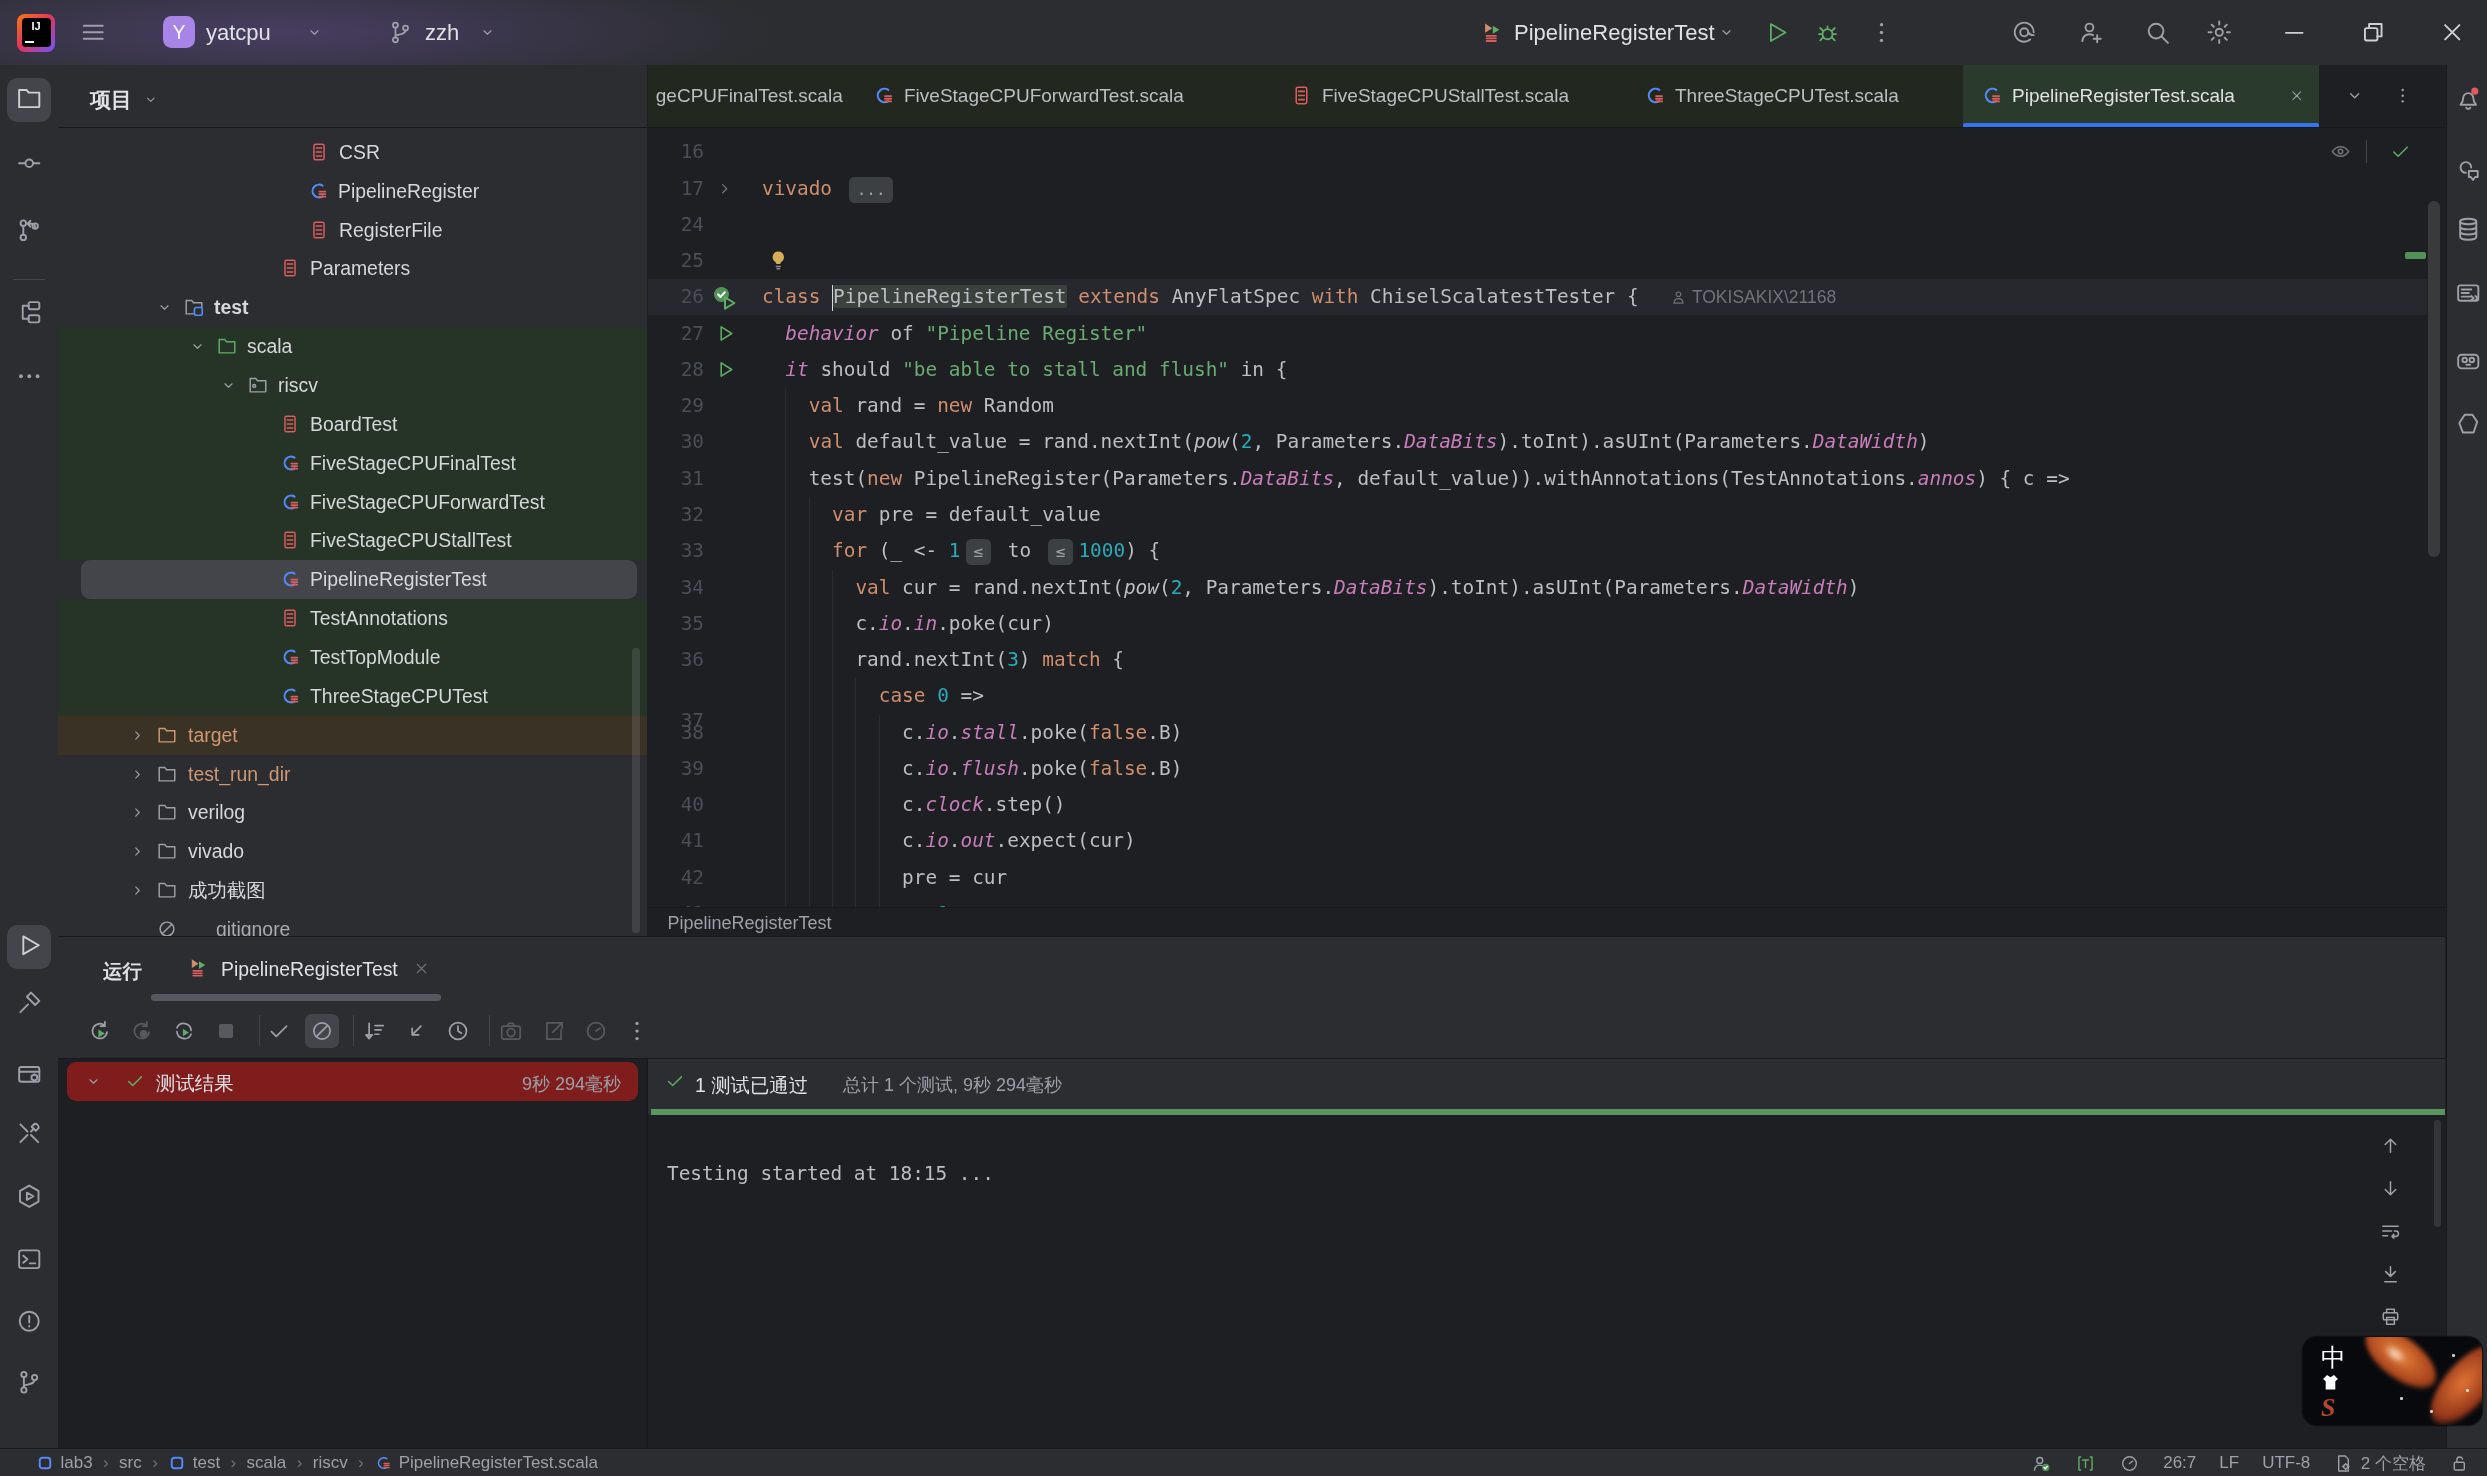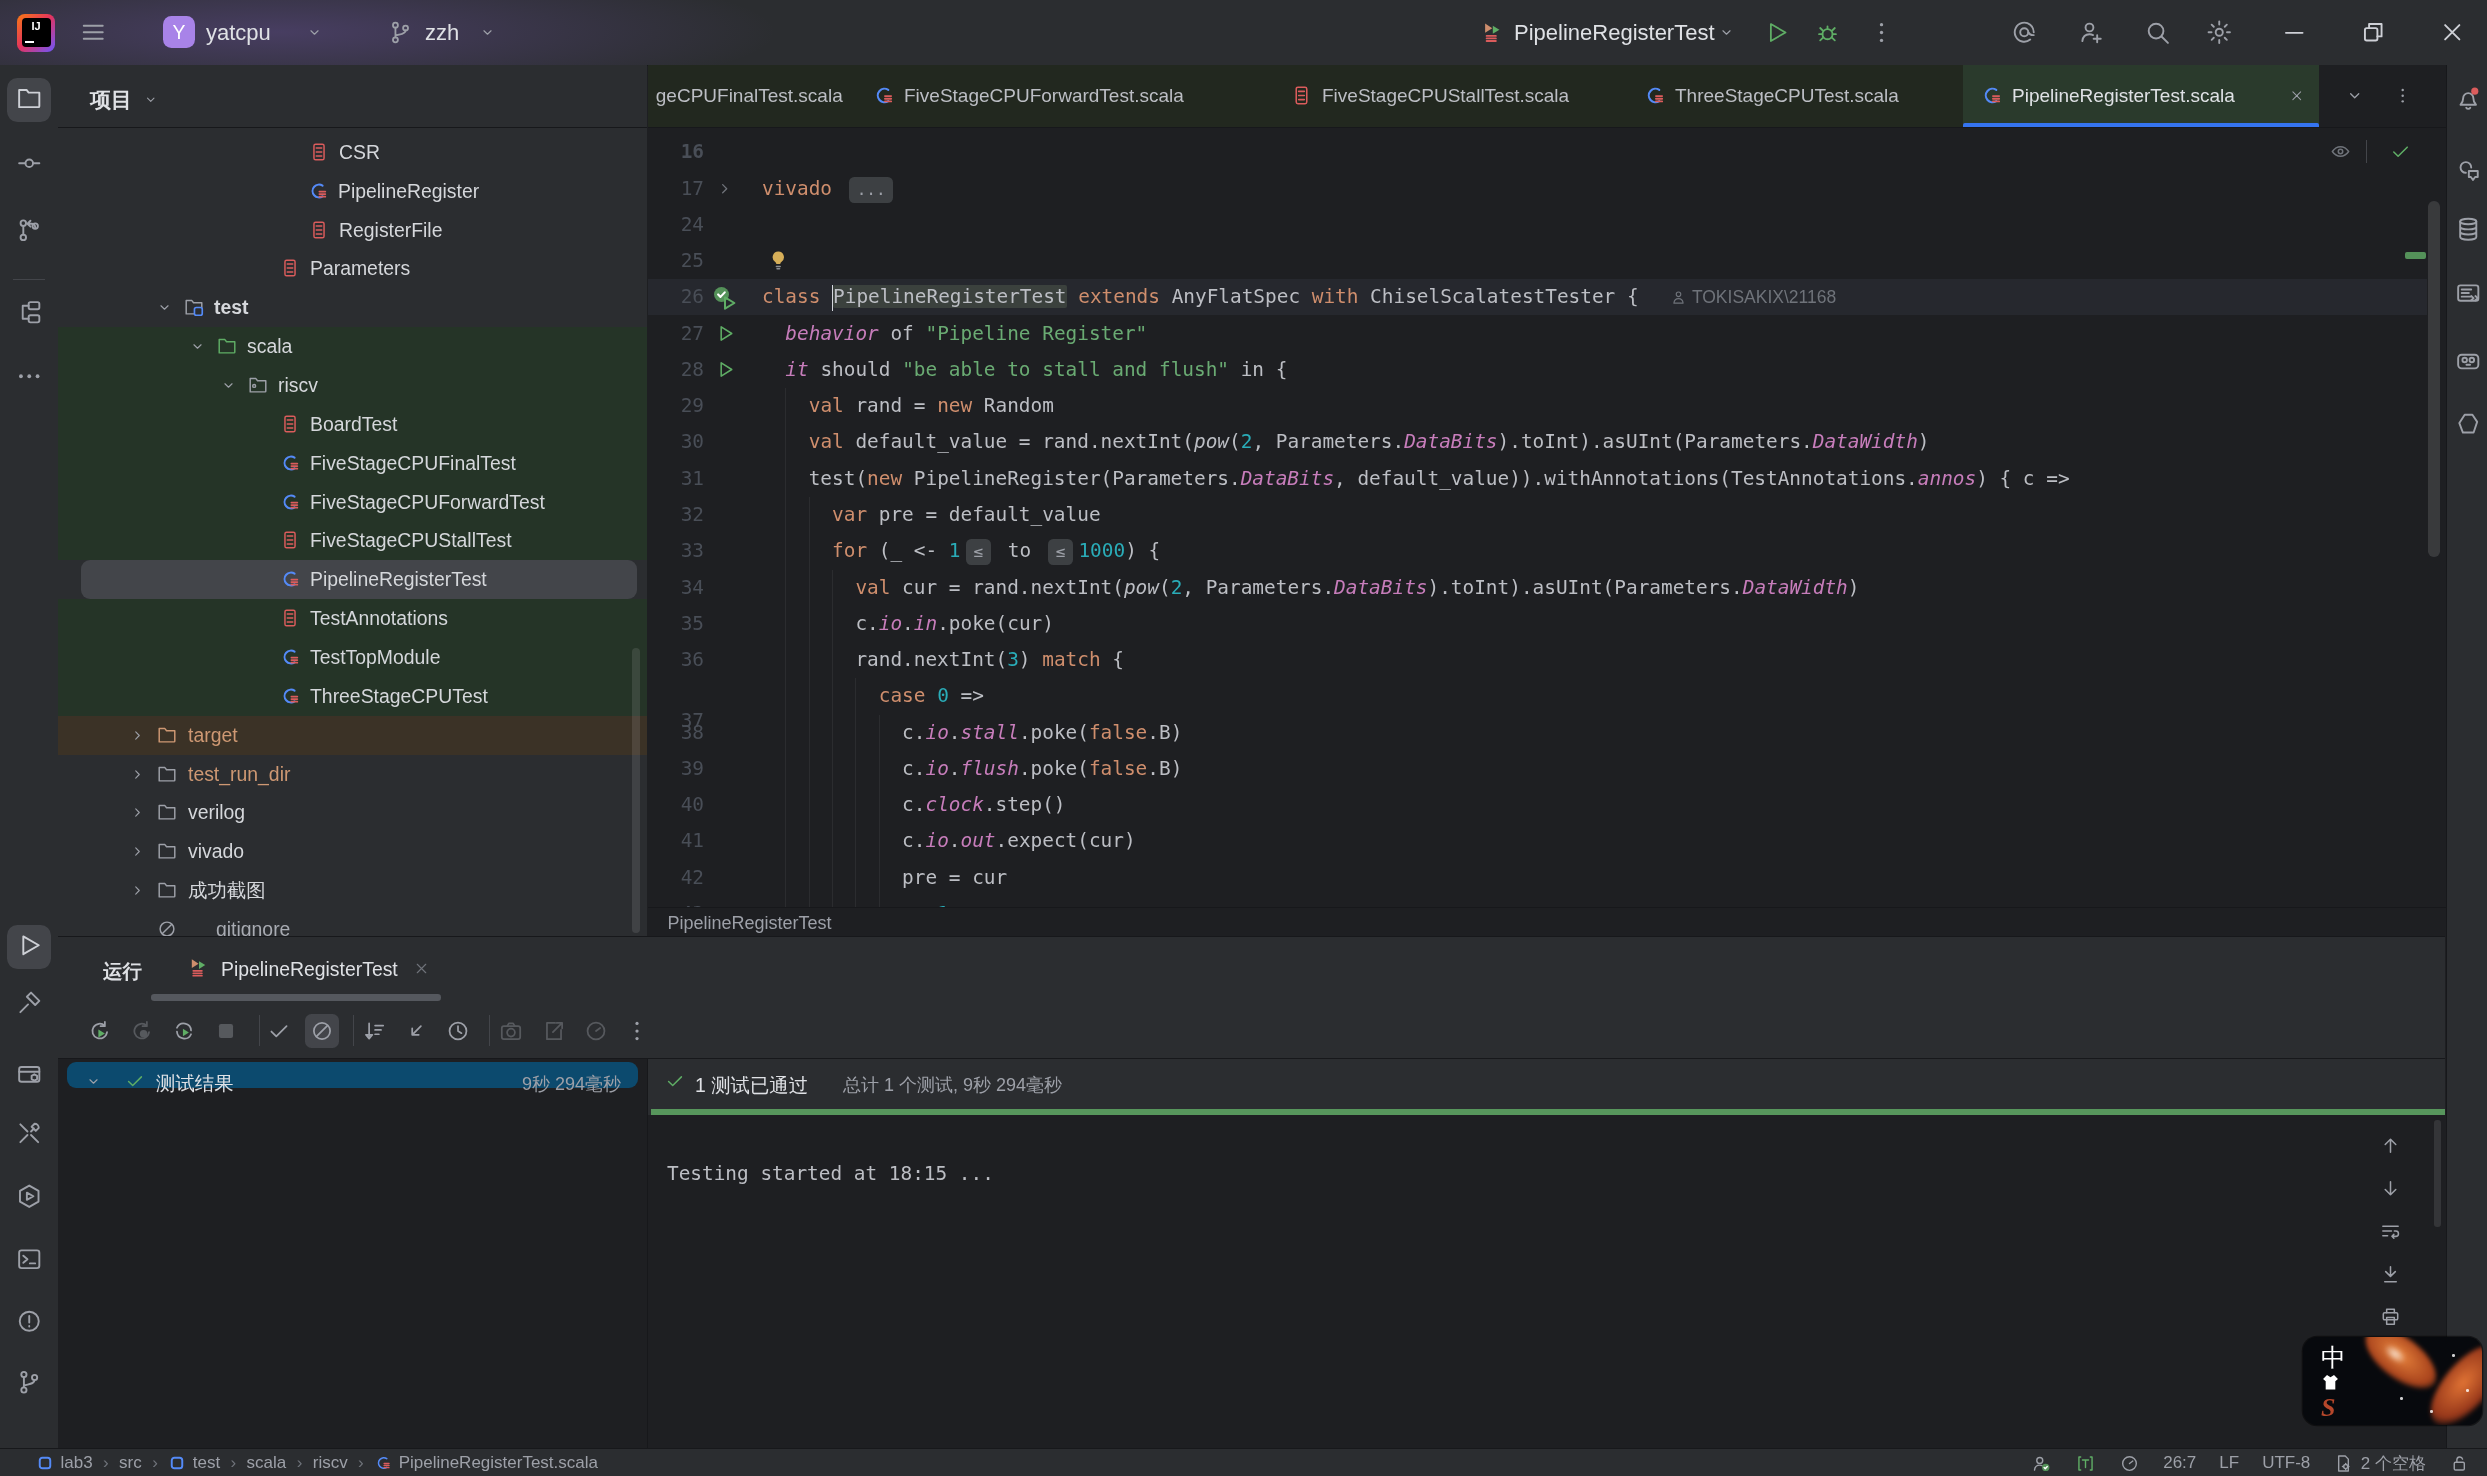--- a/index.html
+++ b/index.html
@@ -57,21 +57,21 @@
         font-size:16px;line-height:26px;vertical-align:middle;}
   .seg-hl{background:#3B413D;border-radius:1.9px;}
   .seg-caret{display:inline-block;width:0;border-left:1.9px solid #D4D7DD;height:26px;vertical-align:middle;}
   .seg-ann{color:#6F737A;font-family:"Liberation Sans",sans-serif;font-size:17.5px;margin-left:19.4px;}
   .annic{display:inline-block;width:17px;height:17px;vertical-align:-2.6px;margin-right:5.2px;color:#6F737A;}
   #breadcrumbbar{position:absolute;left:0;top:842px;width:1798px;height:29px;background:#1E1F22;border-top:0.6px solid #17181B;}
   
   #runpanel{position:absolute;left:58px;top:936px;width:2387px;height:512px;background:#2B2D30;border-top:0.6px solid #17181B;box-sizing:border-box;}
   #rp-left{position:absolute;left:0;top:122px;width:589px;height:391px;background:#1E1F22;}
   #rp-console{position:absolute;left:590px;top:178px;width:1797px;height:334px;background:#1E1F22;}
-  #rp-resrow{position:absolute;left:9px;top:125px;width:571px;height:26px;background:#0c4a6e;border-radius:9px;}
+  #rp-resrow{position:absolute;left:9px;top:125px;width:571px;height:39px;background:#7f1d1d;border-radius:9px;}
   .mono{font-family:"DejaVu Sans Mono",monospace;}
   .tool-sel{position:absolute;width:34px;height:34px;border-radius:6.5px;background:#43454A;top:77px;}
   .sep-v{position:absolute;top:78px;width:1.3px;height:31px;background:#43454A;}
   
   #statusbar{position:absolute;left:0;top:1448px;width:2487px;height:28.5px;background:#2B2D30;border-top:0.6px solid #17181B;box-sizing:border-box;}
   #statusleft{position:absolute;left:36px;top:0;height:28px;display:flex;align-items:center;gap:10.4px;}
   #statusright{position:absolute;right:17px;top:0;height:28px;display:flex;align-items:center;gap:23px;}
   .st-item{display:flex;align-items:center;gap:6.5px;font-size:17px;color:#9DA0A8;}
   .st-sep{color:#6F737A;font-size:17px;}
   
@@ -617,21 +617,21 @@
         </svg>
       </span>
     <div id="tabstrip-border"></div>
     <div id="codearea">
         <div class="cur-line" style="top: 214px;"></div>
         <div class="guide" style="left: 137px; top: 323px; height: 519px;"></div>
         <div class="guide" style="left: 161px; top: 432px; height: 410px;"></div>
         <div class="guide" style="left: 184px; top: 505px; height: 337px;"></div>
         <div class="guide" style="left: 207px; top: 613px; height: 229px;"></div>
         <div class="guide" style="left: 231px; top: 650px; height: 192px;"></div>
-        <div class="lnum" style="top: 69px; font-weight: bold;">16</div>
+        <div class="lnum" style="top: 69px;">16</div>
         <div class="code-line" style="top: 69px;"></div>
         <div class="lnum" style="top: 106px;">17</div>
         <div class="icn" style="left: 67px; top: 114px; width: 19.4px; height: 19.4px; color: rgb(111, 115, 122);">
           <svg viewBox="0 0 24 24" fill="none" stroke="currentColor" stroke-width="1.6" stroke-linecap="round" stroke-linejoin="round">
             <path d="M9.5 7l5 5-5 5"></path>
           </svg>
         </div>
         <div class="code-line" style="top: 106px;"><span class="seg-k">vivado</span><span class="seg-p"> </span><span class="seg-chip">...</span></div>
         <div class="lnum" style="top: 142px;">24</div>
         <div class="code-line" style="top: 142px;"></div>

